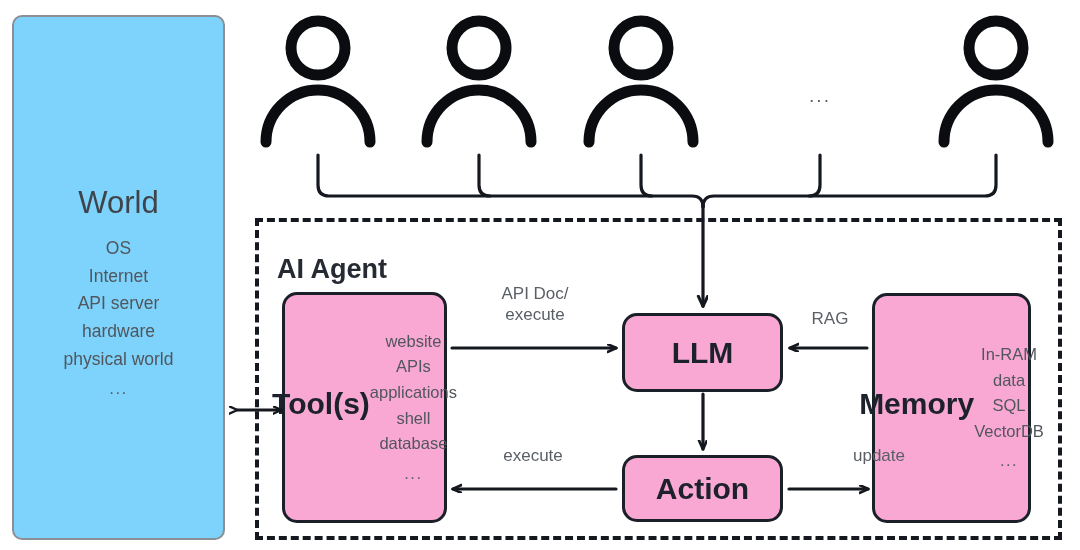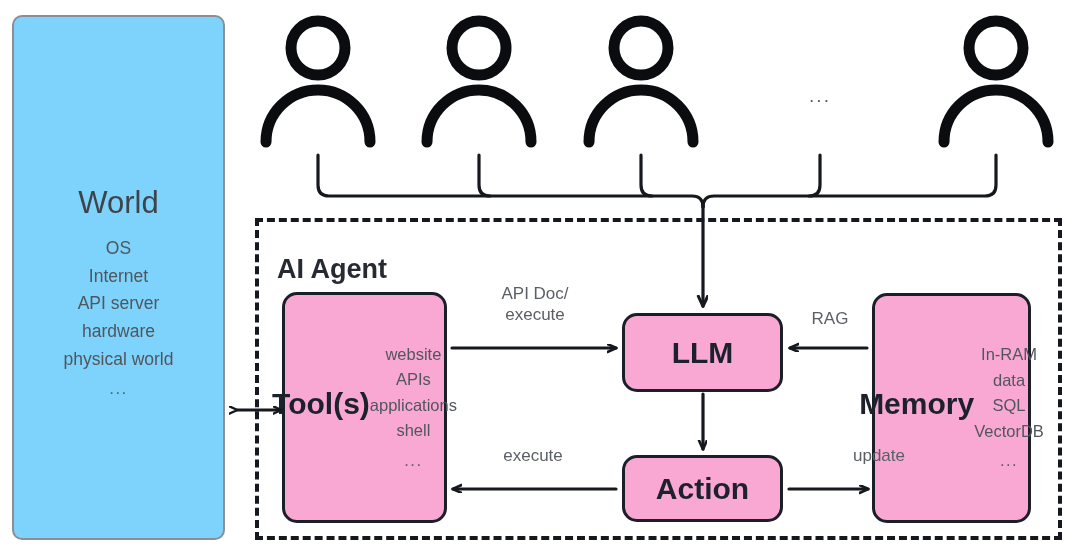--- a/index.html
+++ b/index.html
@@ -47,20 +47,21 @@
 
   <div class="dashed-region" style="left:255px;top:218px;width:807px;height:322px;"></div>
   <div class="agent-title" style="left:277px;top:246px;">AI Agent</div>
 
   <div class="node" style="left:282px;top:292px;width:165px;height:231px;justify-content:center;">
     <div class="box-title" style="font-size:30px;margin-bottom:8px;">Tool(s)</div>
     <div class="box-sub">
       <div>website APIs</div>
       <div>applications</div>
       <div>shell</div>
+      <div>database</div>
       <div class="dots" style="margin-top:4px;">...</div>
     </div>
   </div>
 
   <div class="node" style="left:622px;top:313px;width:161px;height:79px;justify-content:center;">
     <div class="box-title" style="font-size:30px;">LLM</div>
   </div>
 
   <div class="node" style="left:872px;top:293px;width:159px;height:230px;justify-content:center;">
     <div class="box-title" style="font-size:30px;margin-bottom:8px;">Memory</div>

